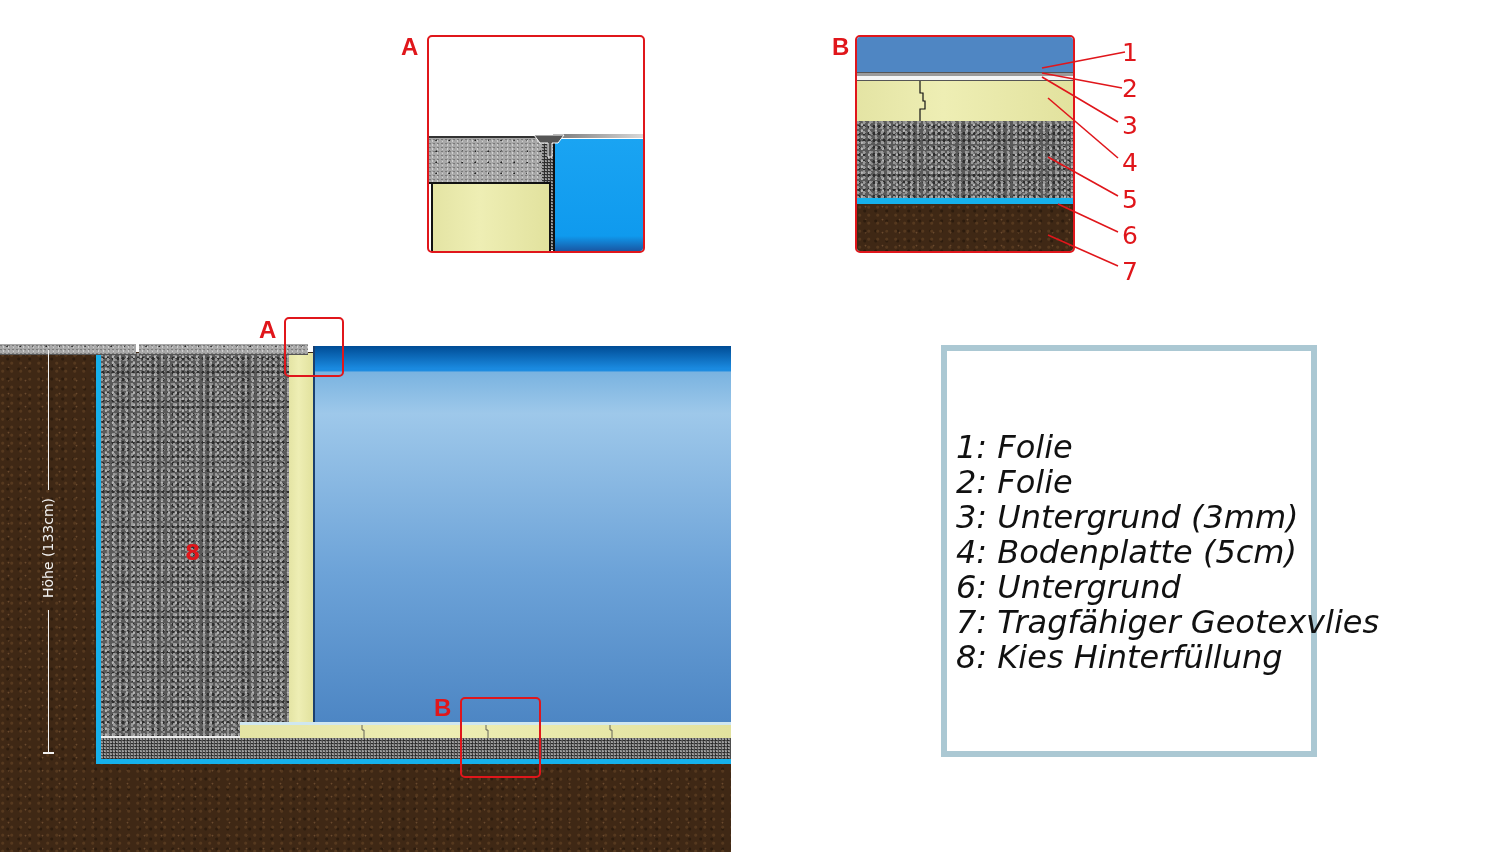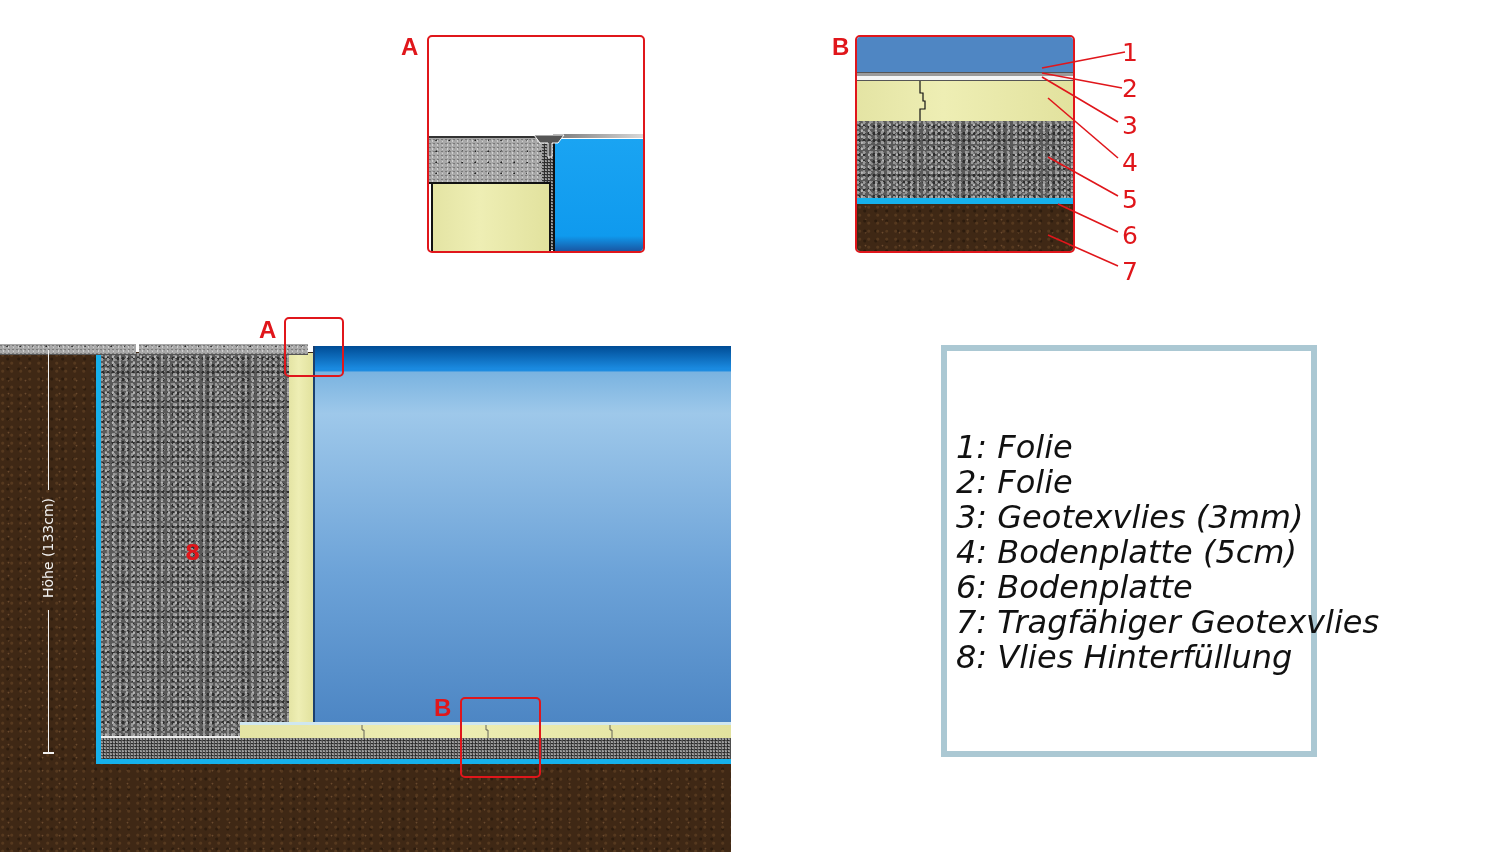--- a/index.html
+++ b/index.html
@@ -137,19 +137,19 @@
 
 <div class="abs callout-letter" style="left:259px;top:318px;">A</div>
 <div class="abs red-frame" style="left:284px;top:317px;width:60px;height:60px;"></div>
 <div class="abs callout-letter" style="left:434px;top:696px;">B</div>
 <div class="abs red-frame" style="left:460px;top:697px;width:81px;height:81px;"></div>
 
 <div class="abs legend-box" style="left:941px;top:345px;width:376px;height:412px;">
   <div class="abs" style="left:9px;top:79px;">
     <div class="legend-item">1: Folie</div>
     <div class="legend-item">2: Folie</div>
-    <div class="legend-item">3: Geotexvlies (3mm)</div>
+    <div class="legend-item">3: Untergrund (3mm)</div>
     <div class="legend-item">4: Bodenplatte (5cm)</div>
-    <div class="legend-item">6: Bodenplatte</div>
+    <div class="legend-item">6: Untergrund</div>
     <div class="legend-item">7: Tragfähiger Geotexvlies</div>
-    <div class="legend-item">8: Vlies Hinterfüllung</div>
+    <div class="legend-item">8: Kies Hinterfüllung</div>
   </div>
 </div>
 
 </body></html>

